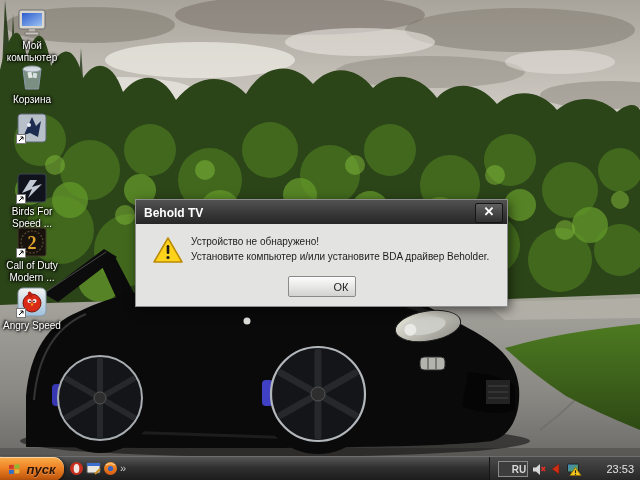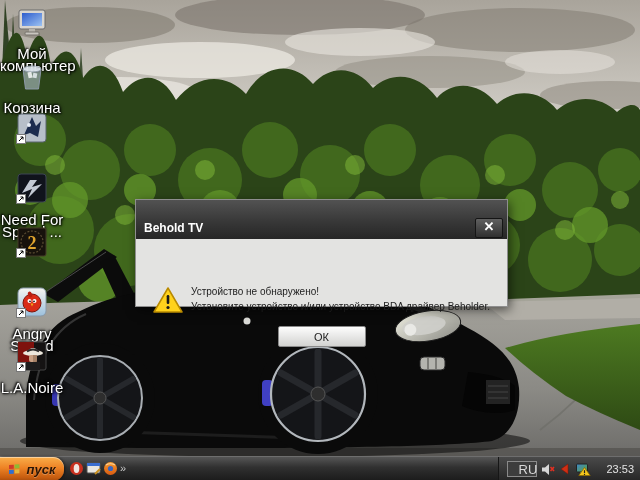--- a/index.html
+++ b/index.html
@@ -4,57 +4,57 @@
 <style>
   html,body{margin:0;padding:0;}
   body{width:640px;height:480px;overflow:hidden;position:relative;
        font-family:"Liberation Sans",sans-serif;background:#6f6f6a;}
   .desktop{position:absolute;inset:0;}
   .wall{position:absolute;left:0;top:0;}
 
   
   .dicon{position:absolute;left:0;width:64px;text-align:center;cursor:pointer;z-index:5;}
   .dicon .art{width:32px;height:32px;margin:0 auto;position:relative;}
-  .dicon .lbl{margin-top:10px;font-size:15px;line-height:12px;color:#fff;white-space:pre-line;
+  .dicon .lbl{margin-top:2px;font-size:10px;line-height:12px;color:#fff;white-space:pre-line;
      text-shadow:1px 1px 2px #000,-1px -1px 2px #000,0 0 4px #000;}
   .badge{position:absolute;left:0;bottom:0;width:10px;height:10px;}
 
   
   .dialog{position:absolute;left:135px;top:199px;width:373px;height:108px;z-index:20;
      background:#e3e3e1;border:1px solid #8e8e8e;box-sizing:border-box;
      box-shadow:2px 3px 10px rgba(0,0,0,.55);}
   .titlebar{height:23px;background:linear-gradient(#525252,#383838 55%,#262626);
-     display:flex;align-items:center;padding:16px 4px 0 8px;}
+     display:flex;align-items:center;padding:1px 4px 0 8px;}
   .title{color:#fff;font-weight:bold;font-size:12px;flex:1;}
   .close{width:26px;height:18px;background:linear-gradient(#606060,#303030);
      border:1px solid #151515;border-radius:2px;color:#fff;font-size:13px;font-weight:bold;
      line-height:16px;text-align:center;cursor:pointer;}
-  .dbody{position:relative;height:83px;overflow:hidden;margin-top:35px;}
+  .dbody{position:relative;height:83px;overflow:hidden;}
   .warnicon{position:absolute;left:17px;top:12px;}
   .msg{position:absolute;left:55px;top:10px;font-size:10px;color:#1c1c1c;line-height:15px;white-space:nowrap;}
-  .okbtn{position:absolute;left:50%;transform:translateX(-50%);top:52px;width:88px;height:21px;
+  .okbtn{position:absolute;left:50%;transform:translateX(-50%);top:52px;width:68px;height:21px;
      background:linear-gradient(#fdfdfd,#d2d2d0);border:1px solid #8a8a8a;border-radius:2px;
-     font-size:11px;color:#222;font-family:"Liberation Sans",sans-serif;cursor:pointer;}
+     font-size:11px;color:#222;font-family:"Liberation Sans",sans-serif;cursor:pointer;text-align:right;}
 
   
   .taskbar{position:absolute;left:0;bottom:0;width:640px;height:24px;z-index:50;box-sizing:border-box;
      background:linear-gradient(#565656,#303030 45%,#1c1c1c);border-top:1px solid #6e6e6e;}
   .startbtn{position:absolute;left:0;top:0;height:24px;width:64px;border-radius:0 11px 11px 0;
      background:linear-gradient(#f9ae4a,#ee8325 45%,#c75d10 85%,#a84c0c);
      display:flex;align-items:center;justify-content:center;gap:7px;cursor:pointer;
      box-shadow:inset 0 1px 0 rgba(255,255,255,.45),1px 0 3px rgba(0,0,0,.5);}
   .startlbl{font-size:13px;font-weight:bold;font-style:italic;color:#2a1404;
      text-shadow:0 1px 0 rgba(255,255,255,.25);}
   .ql{position:absolute;top:4px;width:15px;height:15px;cursor:pointer;}
   .chev{position:absolute;left:120px;top:5px;color:#c8c8c8;font-size:11px;line-height:13px;cursor:pointer;}
   .tray{position:absolute;right:0;top:0;height:24px;display:flex;align-items:center;gap:4px;
      padding:0 6px 0 8px;background:linear-gradient(#4a4a4a,#262626);border-left:1px solid #161616;}
   .lang{width:17px;height:14px;border:1px solid #8a8a8a;background:#3d3d3d;color:#d8d8d8;
-     font-size:13px;font-weight:normal;display:flex;align-items:center;justify-content:center;cursor:pointer;padding-left:11px;}
-  .clock{font-size:11px;color:#e4e4e4;margin-left:11px;}
+     font-size:10px;font-weight:bold;display:flex;align-items:center;justify-content:center;cursor:pointer;padding-left:11px;}
+  .clock{font-size:11px;color:#e4e4e4;margin-left:20px;}
 </style>
 </head>
 <body>
 
 <div class="desktop">
 
   <svg class="wall" width="640" height="480" viewBox="0 0 640 480">
     <defs>
       <linearGradient id="skyg" x1="0" y1="0" x2="0" y2="1">
         <stop offset="0" stop-color="#a9a49b"></stop>
@@ -264,36 +264,38 @@
     <div class="art">
       <svg width="32" height="32" viewBox="0 0 32 32">
         <rect x="2" y="2" width="28" height="28" rx="3" fill="#10131c" stroke="#3c4454"></rect>
         <path d="M6,21 L14,8 L21,8 L16,15 L26,12 L12,26 L16,17 Z" fill="#c3c9d4"></path>
       </svg>
       <svg class="badge" viewBox="0 0 10 10">
         <rect x=".5" y=".5" width="9" height="9" fill="#fff" stroke="#777"></rect>
         <path d="M3,7 L7,3 M4.5,3 L7,3 L7,5.5" stroke="#000" fill="none"></path>
       </svg>
     </div>
-    <div class="lbl">Need For
+    <div class="lbl">Birds For
 Speed ...</div>
   </div>
 
   <div class="dicon" style="top:226px">
     <div class="art">
       <svg width="32" height="32" viewBox="0 0 32 32">
         <rect x="2" y="2" width="28" height="28" rx="2" fill="#17120c" stroke="#453a28"></rect>
         <circle cx="16" cy="16" r="11" fill="none" stroke="#5a4c32" stroke-width="1.2" stroke-dasharray="2,1.6"></circle>
         <text x="16" y="23" font-size="18" font-weight="bold" fill="#dfa42e" text-anchor="middle" font-family="Liberation Serif, serif">2</text>
       </svg>
       <svg class="badge" viewBox="0 0 10 10">
         <rect x=".5" y=".5" width="9" height="9" fill="#fff" stroke="#777"></rect>
         <path d="M3,7 L7,3 M4.5,3 L7,3 L7,5.5" stroke="#000" fill="none"></path>
       </svg>
     </div>
+    <div class="lbl">Call of Duty
+Modern ...</div>
   </div>
 
   <div class="dicon" style="top:286px">
     <div class="art">
       <svg width="32" height="32" viewBox="0 0 32 32">
         <defs>
             <linearGradient id="abg" x1="0" y1="0" x2="0" y2="1">
           <stop offset="0" stop-color="#f6f5f1"></stop>
               <stop offset="1" stop-color="#9cc0dc"></stop>
             </linearGradient>
@@ -308,54 +310,35 @@
         <polygon points="14.5,17.5 17.5,17.5 16,20.5" fill="#f2a71a"></polygon>
       </svg>
       <svg class="badge" viewBox="0 0 10 10">
         <rect x=".5" y=".5" width="9" height="9" fill="#fff" stroke="#777"></rect>
         <path d="M3,7 L7,3 M4.5,3 L7,3 L7,5.5" stroke="#000" fill="none"></path>
       </svg>
     </div>
     <div class="lbl">Angry Speed</div>
   </div>
 
-  <div class="dicon" style="top:340px">
-    <div class="art">
-      <svg width="32" height="32" viewBox="0 0 32 32">
-        <rect x="2" y="2" width="28" height="28" rx="2" fill="#151313" stroke="#444"></rect>
-        <rect x="2" y="2" width="16" height="28" fill="#7e120d"></rect>
-        <path d="M10,13 q7,-10 14,0 Z" fill="#ece7dc"></path>
-        <ellipse cx="17" cy="13" rx="10" ry="3" fill="#ece7dc"></ellipse>
-        <path d="M11,11.5 q6,-4 12,0" stroke="#2a2a2a" stroke-width="2" fill="none"></path>
-        <rect x="13" y="15" width="8" height="7" rx="2" fill="#c9a184"></rect>
-        <rect x="17" y="15" width="4" height="7" fill="#9d7b60" opacity=".8"></rect>
-        <rect x="10" y="22" width="14" height="8" fill="#1c1c1c"></rect>
-      </svg>
-      <svg class="badge" viewBox="0 0 10 10">
-        <rect x=".5" y=".5" width="9" height="9" fill="#fff" stroke="#777"></rect>
-        <path d="M3,7 L7,3 M4.5,3 L7,3 L7,5.5" stroke="#000" fill="none"></path>
-      </svg>
-    </div>
-    <div class="lbl">L.A.Noire</div>
-  </div>
 
   <div class="dialog">
     <div class="titlebar">
       <span class="title">Behold TV</span>
       <span class="close">✕</span>
     </div>
     <div class="dbody">
       <svg class="warnicon" width="30" height="28" viewBox="0 0 30 28">
         <polygon points="15,2 29,26 1,26" fill="#ffd21c" stroke="#b98a00" stroke-width="1.5" stroke-linejoin="round"></polygon>
         <rect x="13.7" y="9" width="2.6" height="9" rx="1.2" fill="#1a1a1a"></rect>
         <circle cx="15" cy="21.5" r="1.6" fill="#1a1a1a"></circle>
       </svg>
       <div class="msg">
         <div>Устройство не обнаружено!</div>
-        <div>Установите устройство и/или устройство BDA драйвер Beholder.</div>
+        <div>Установите компьютер и/или установите BDA драйвер Beholder.</div>
       </div>
       <button class="okbtn">ОК</button>
     </div>
   </div>
 
   <div class="taskbar">
     <div class="startbtn">
       <svg width="11" height="11" viewBox="0 0 11 11">
         <rect x="0" y="1" width="4.8" height="4" fill="#cf3a2a" transform="skewY(-4)"></rect>
         <rect x="5.6" y="1" width="4.8" height="4" fill="#8fba33" transform="skewY(-4)"></rect>

